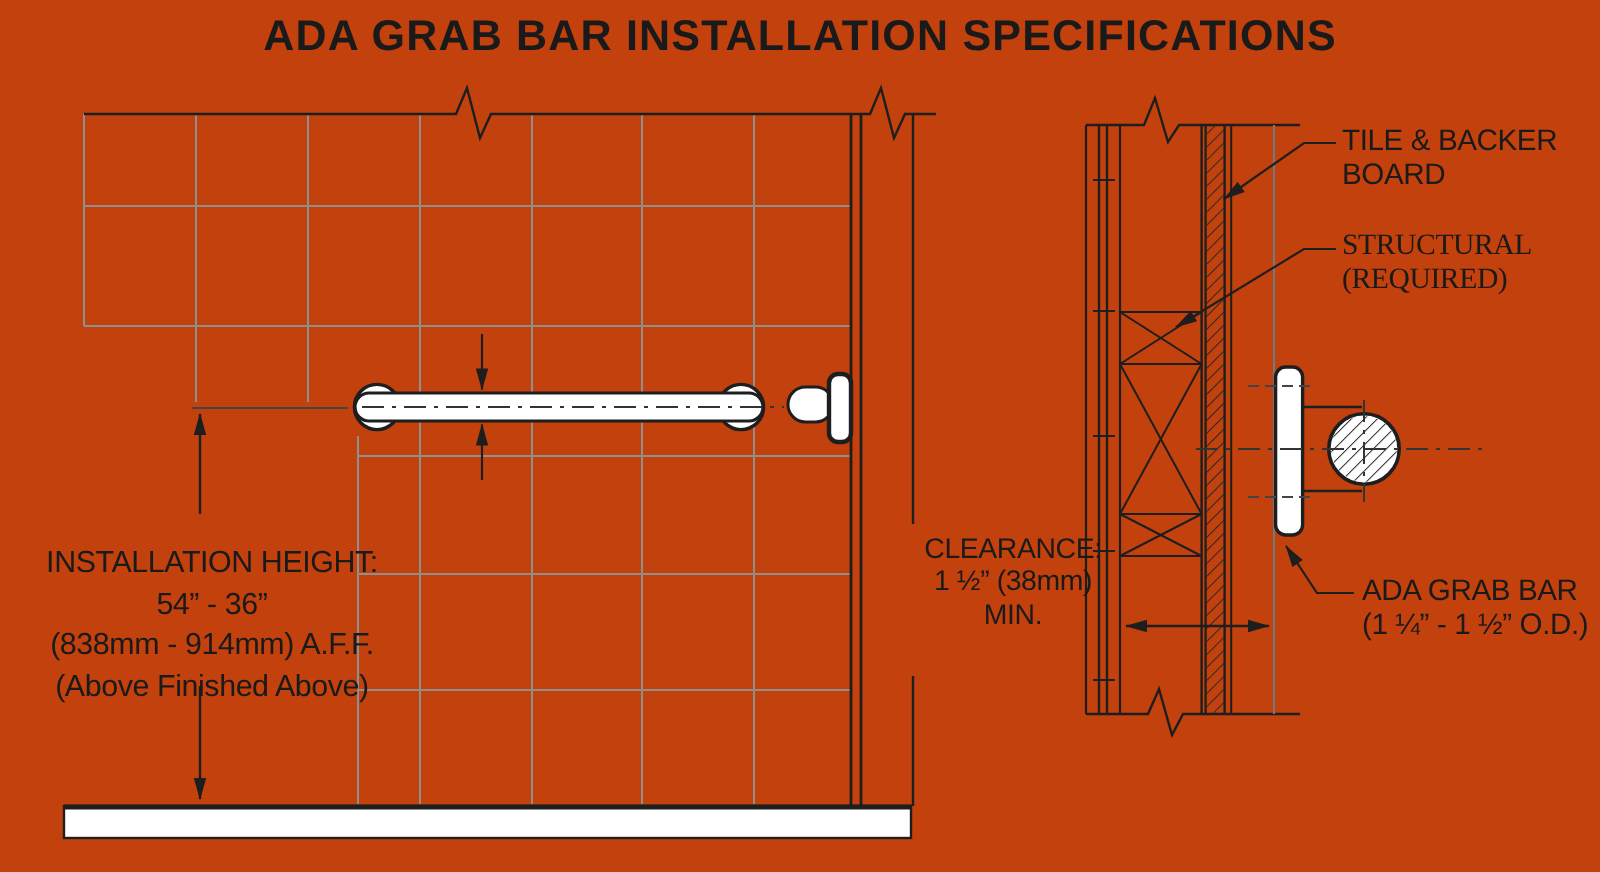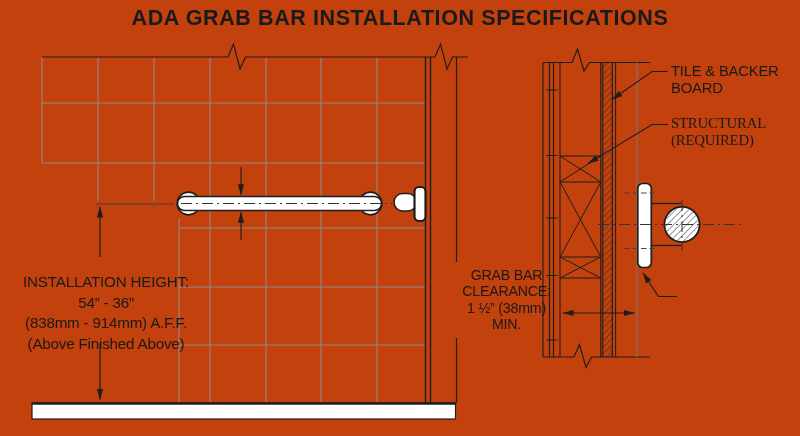--- a/index.html
+++ b/index.html
@@ -151,30 +151,33 @@
   <div id="title" class="txt">ADA GRAB BAR INSTALLATION SPECIFICATIONS</div>
 
   <div id="height-label" class="txt">
     <div>INSTALLATION HEIGHT:</div>
     <div>54” - 36”</div>
     <div>(838mm - 914mm) A.F.F.</div>
     <div>(Above Finished Above)</div>
   </div>
 
   <div id="clearance-label" class="txt">
-    <div>GRAB BAR</div>
     <div>CLEARANCE:</div>
     <div>1 ½” (38mm)</div>
     <div>MIN.</div>
   </div>
 
   <div id="tile-label" class="txt callout">
     <div>TILE &amp; BACKER</div>
     <div>BOARD</div>
   </div>
 
   <div id="blocking-label" class="txt callout">
     <div>STRUCTURAL</div>
     <div>(REQUIRED)</div>
   </div>
 
+  <div id="grabbar-label" class="txt callout">
+    <div>ADA GRAB BAR</div>
+    <div>(1 ¼” - 1 ½” O.D.)</div>
+  </div>
 
 </div>
 
 </body></html>

